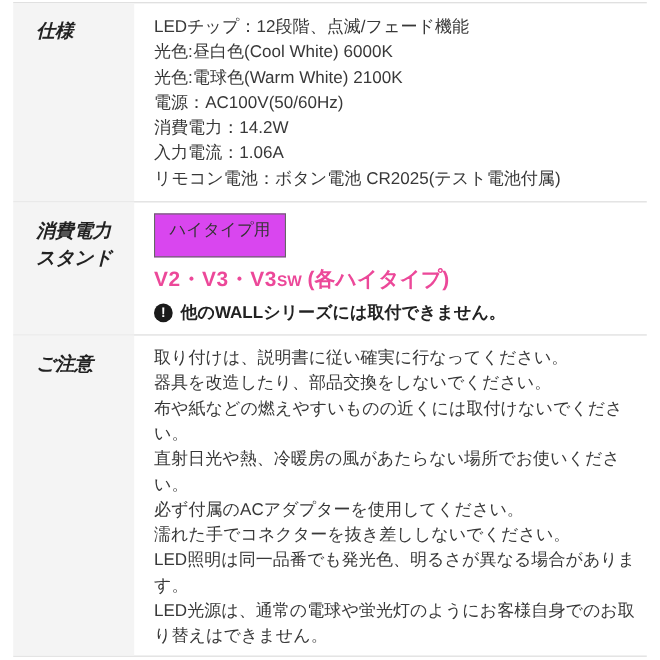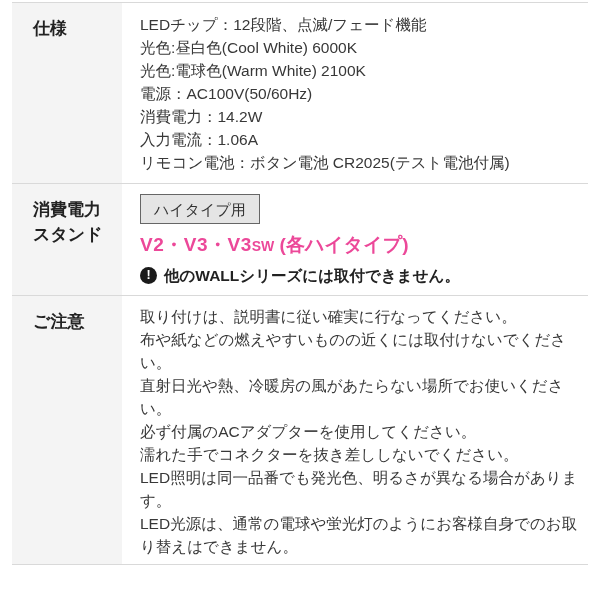--- a/index.html
+++ b/index.html
@@ -23,40 +23,41 @@
   }
   .cell-label {
     flex: 0 0 110px;
     box-sizing: border-box;
     background: #f4f4f4;
     padding: 13px 6px 0 21px;
     font-size: 17px;
     font-weight: bold;
     color: #222222;
     line-height: 25px;
+    font-style: italic;
   }
   .cell-label .lbl-line { display: block; }
   .cell-content {
     flex: 1;
     box-sizing: border-box;
     padding: 10px 0 9px 18px;
     font-size: 15.5px;
     line-height: 23px;
   }
   p { margin: 0; }
   .spec-line { white-space: nowrap; }
   .stands-content { padding-top: 10px; padding-bottom: 8px; }
   .tag-box {
     display: inline-block;
     border: 1px solid #666666;
-    padding: 5px 13px 4px 13px;
+    padding: 5px 13px 14px 13px;
     font-size: 15px;
     line-height: 19px;
     color: #333333;
-    background: #e5e5e5;
+    background: #d946ef;
   }
   .models {
     margin-top: 8px;
     font-size: 19px;
     line-height: 26px;
     font-weight: bold;
     color: #ec4899;
     letter-spacing: 0.5px;
   }
   .models .small-caps { font-size: 14px; letter-spacing: 0; }
@@ -117,20 +118,21 @@
         <span class="warn-icon">!</span>
         <span>他のWALLシリーズには取付できません。</span>
       </p>
     </div>
   </section>
 
   <section class="row">
     <div class="cell-label">ご注意</div>
     <div class="cell-content caution-content">
       <p>取り付けは、説明書に従い確実に行なってください。</p>
+      <p>器具を改造したり、部品交換をしないでください。</p>
       <p>布や紙などの燃えやすいものの近くには取付けないでください。</p>
       <p>直射日光や熱、冷暖房の風があたらない場所でお使いください。</p>
       <p>必ず付属のACアダプターを使用してください。</p>
       <p>濡れた手でコネクターを抜き差ししないでください。</p>
       <p>LED照明は同一品番でも発光色、明るさが異なる場合があります。</p>
       <p>LED光源は、通常の電球や蛍光灯のようにお客様自身でのお取り替えはできません。</p>
 
     </div>
   </section>
 

